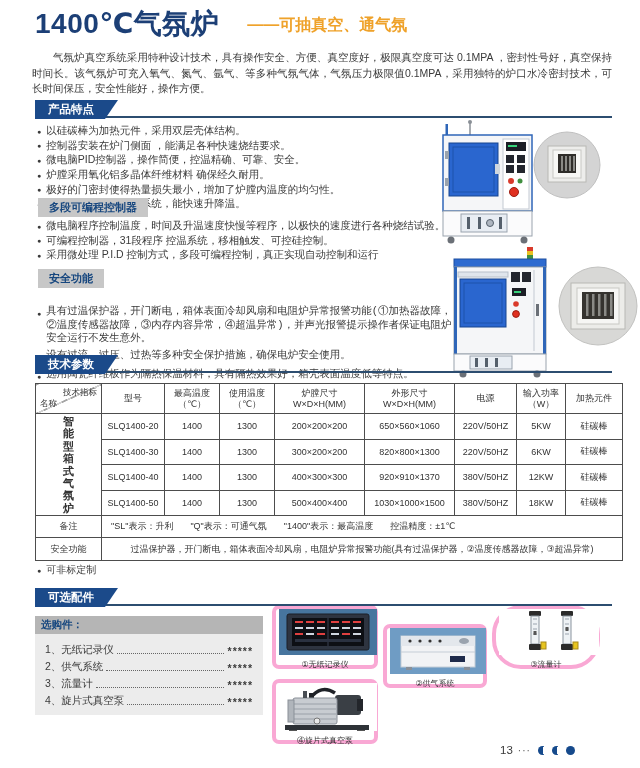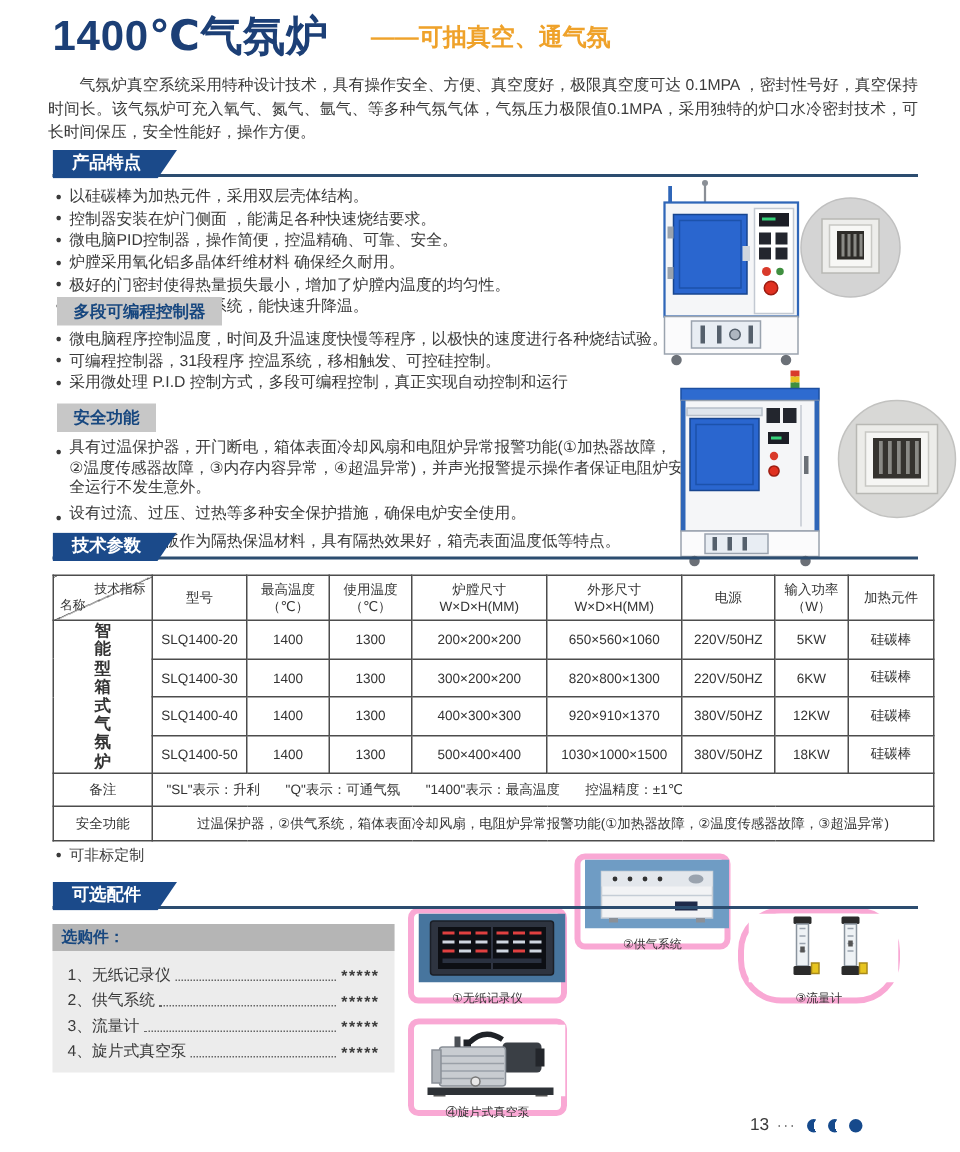--- a/index.html
+++ b/index.html
@@ -115,21 +115,21 @@
         <span class="blt">●</span>
         <span>可编程控制器，31段程序 控温系统，移相触发、可控硅控制。</span>
       </li>
     <li>
         <span class="blt">●</span>
         <span>采用微处理 P.I.D 控制方式，多段可编程控制，真正实现自动控制和运行</span>
       </li>
   </ul>
 
   <div class="subhead" style="left:38px;top:269px;">安全功能</div>
-  <ul class="blist safety-l" style="left:37px;top:292px;width:420px;">
+  <ul class="blist safety-l" style="left:37px;top:305px;width:420px;font-family:Liberation Mono, monospace;">
     <li>
         <span class="blt">●</span>
         <span>具有过温保护器，开门断电，箱体表面冷却风扇和电阻炉异常报警功能(①加热器故障，②温度传感器故障，③内存内容异常，④超温异常)，并声光报警提示操作者保证电阻炉安全运行不发生意外。</span>
       </li>
     <li>
         <span class="blt">●</span>
         <span>设有过流、过压、过热等多种安全保护措施，确保电炉安全使用。</span>
       </li>
     <li>
         <span class="blt">●</span>
@@ -305,21 +305,21 @@
           <div class="notes-flex">
             <span>"SL"表示：升利</span>
             <span>"Q"表示：可通气氛</span>
             <span>"1400"表示：最高温度</span>
             <span>控温精度：±1℃</span>
           </div>
         </td>
       </tr>
       <tr class="safety-row">
         <td>安全功能</td>
-        <td colspan="8" class="safety-cell">过温保护器，②供气系统，箱体表面冷却风扇，电阻炉异常报警功能(①加热器故障，②温度传感器故障，③超温异常)</td>
+        <td colspan="8" class="safety-cell">过温保护器，开门断电，箱体表面冷却风扇，电阻炉异常报警功能(具有过温保护器，②温度传感器故障，③超温异常)</td>
       </tr>
     </tbody>
   </table>
 
   <div class="custom-note">
     <span class="blt" style="margin-top:0;">●</span>
     <span>可非标定制</span>
   </div>
 
   <div class="badge" style="left:35px;top:588px;">可选配件</div>
@@ -373,21 +373,21 @@
         <rect x="27" y="24" width="8" height="2" fill="#cfd6e0"></rect>
         <rect x="38" y="24" width="8" height="2" fill="#e04040"></rect>
       <rect x="52" y="24" width="8" height="2" fill="#cfd6e0"></rect>
         <rect x="63" y="24" width="8" height="2" fill="#e04040"></rect>
         <rect x="74" y="24" width="8" height="2" fill="#cfd6e0"></rect>
       <rect x="16" y="30" width="66" height="3" fill="#2a3140"></rect>
     </svg>
     <div class="card-cap">①无纸记录仪</div>
   </div>
 
-  <div class="card" style="left:383px;top:569px;width:104px;height:64px;">
+  <div class="card" style="left:383px;top:624px;width:104px;height:64px;">
     <svg width="96" height="46" viewBox="0 0 96 46">
       <rect x="0" y="0" width="96" height="46" fill="#6f9cc4"></rect>
       <rect x="11" y="8" width="74" height="31" fill="#f2f3f5" stroke="#c5cdd6"></rect>
       <rect x="11" y="8" width="74" height="10" fill="#e3e7ec"></rect>
       <circle cx="20" cy="13" r="1.6" fill="#333"></circle>
         <circle cx="30" cy="13" r="1.6" fill="#333"></circle>
         <circle cx="40" cy="13" r="1.6" fill="#333"></circle>
         <circle cx="50" cy="13" r="1.6" fill="#333"></circle>
       <ellipse cx="74" cy="13" rx="5" ry="3" fill="#9aa3ae"></ellipse>
       <line x1="11" y1="24" x2="85" y2="24" stroke="#c5cdd6"></line>

